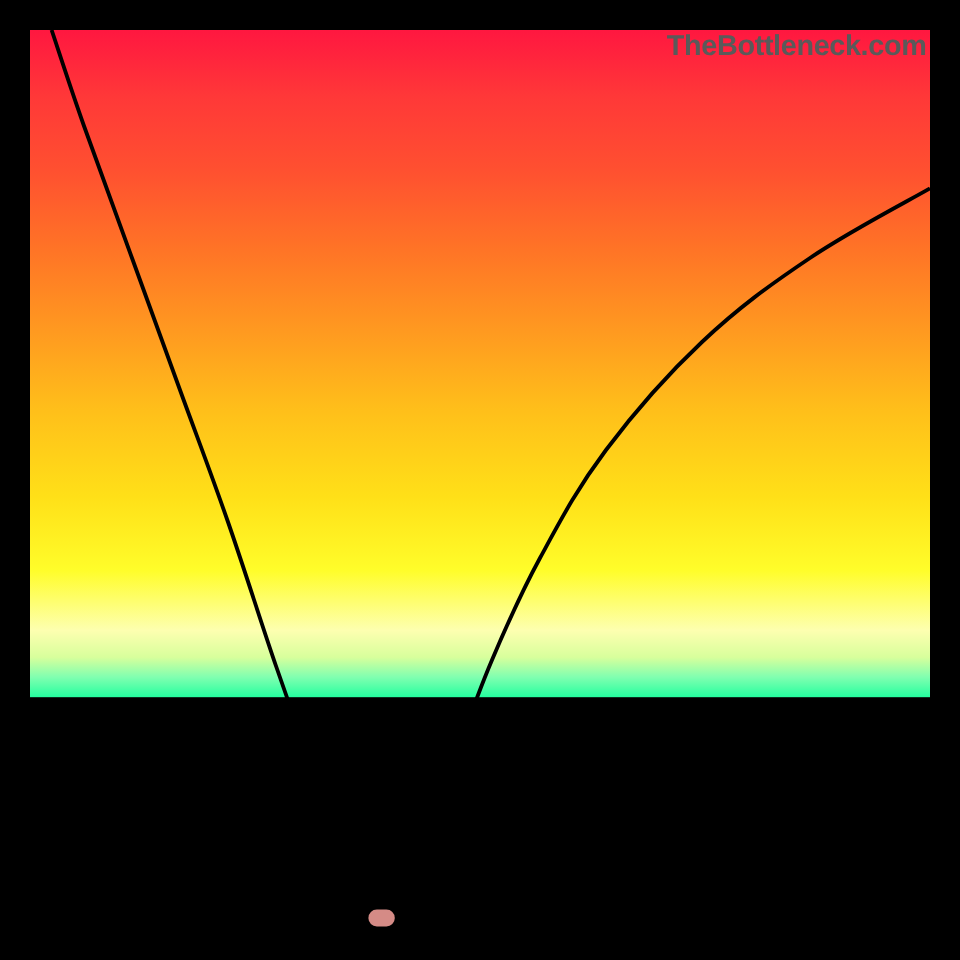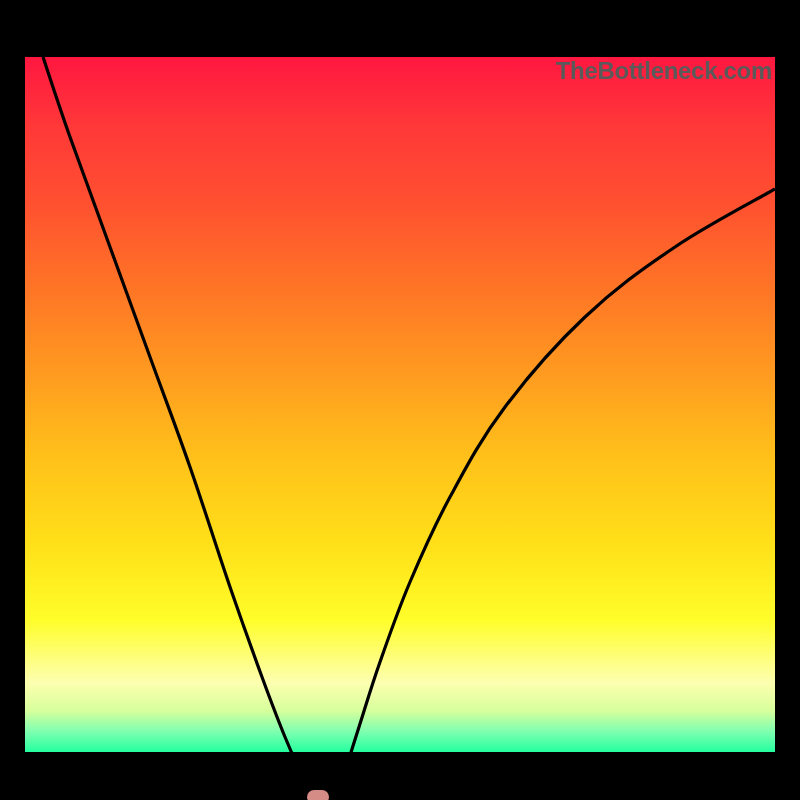--- a/index.html
+++ b/index.html
@@ -8,35 +8,34 @@
     position: relative;
     width: 800px;
     height: 800px;
     background: #000;
   }
   .plot-area {
     position: absolute;
     left: 25px;
     top: 25px;
     width: 750px;
-    height: 695px;
+    height: 556px;
     background: linear-gradient(to bottom,
       #ff1740 0%,
       #ff3838 10%,
       #ff5030 21%,
       #ff7426 33%,
       #ff9920 45%,
       #ffbf1a 57%,
       #ffe018 70%,
       #fffd2a 81%,
       #fdffb0 90%,
       #d8ff9c 94%,
       #80ffb0 97%,
       #24ff9f 100%);
-    margin-top: 32px;
   }
   .attribution {
     position: absolute;
     top: 0;
     right: 3px;
     font-family: Arial, Helvetica, sans-serif;
     font-size: 24px;
     font-weight: bold;
     color: #5a5a5a;
     letter-spacing: -0.3px;

